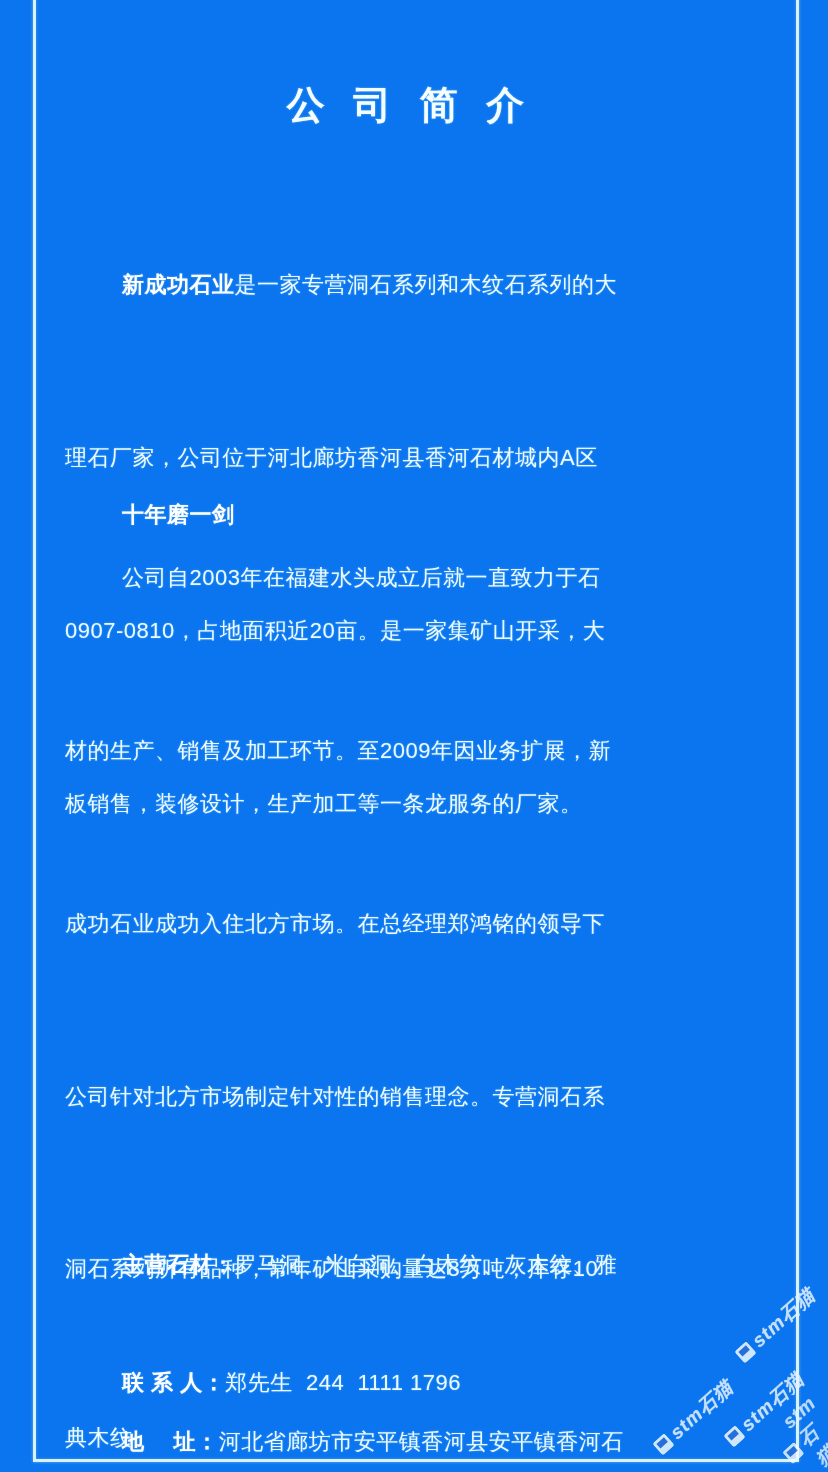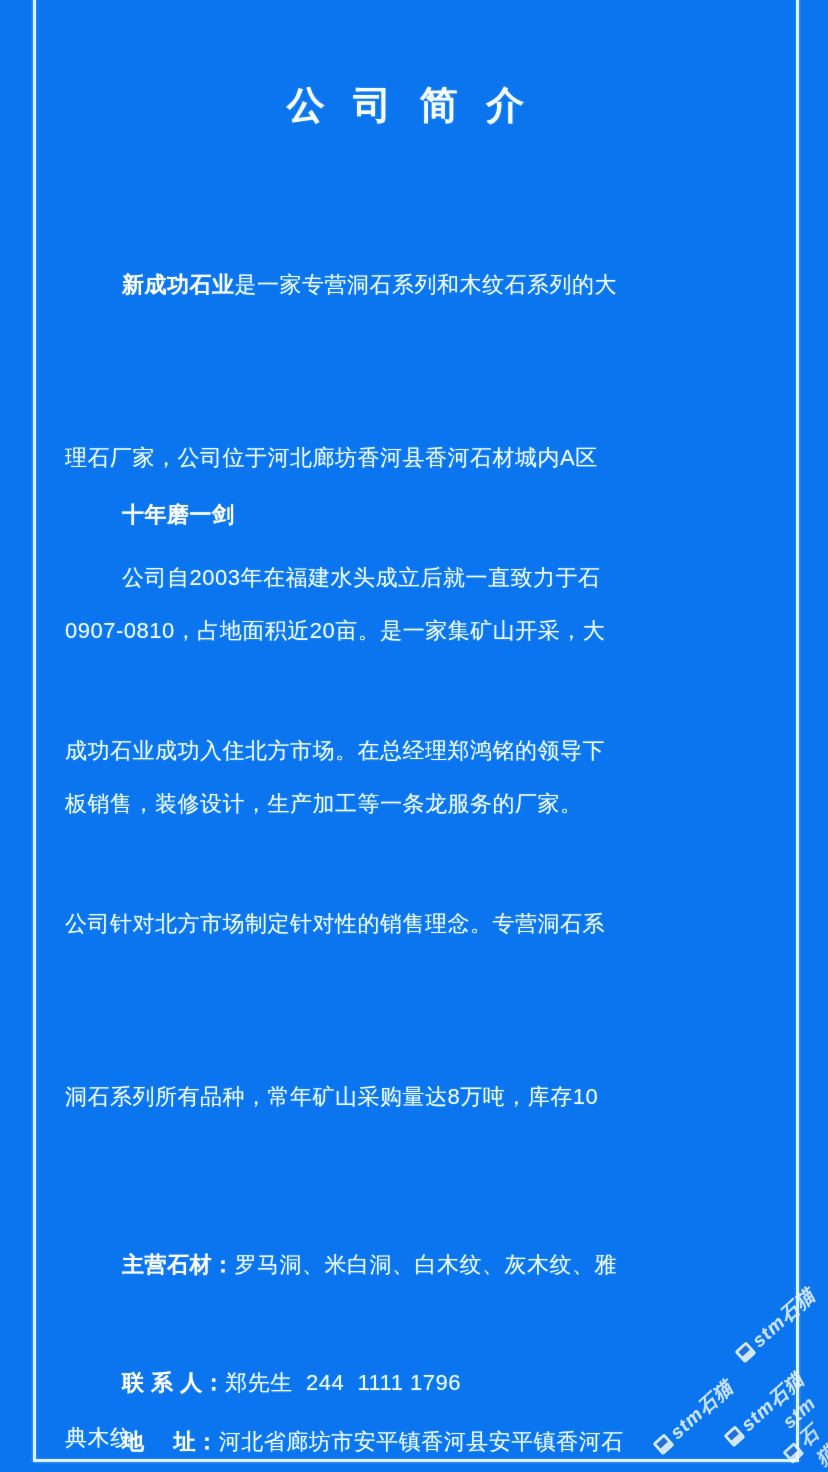--- a/index.html
+++ b/index.html
@@ -93,20 +93,21 @@
     <div class="line">0907-0810，占地面积近20亩。是一家集矿山开采，大</div>
     <div class="line">板销售，装修设计，生产加工等一条龙服务的厂家。</div>
   </div>
 
   <div class="textblock subhead">
     <div class="line ind">十年磨一剑</div>
   </div>
 
   <div class="textblock p-history">
     <div class="line ind">公司自2003年在福建水头成立后就一直致力于石</div>
+    <div class="line">材的生产、销售及加工环节。至2009年因业务扩展，新</div>
     <div class="line">成功石业成功入住北方市场。在总经理郑鸿铭的领导下</div>
     <div class="line">公司针对北方市场制定针对性的销售理念。专营洞石系</div>
     <div class="line">洞石系列所有品种，常年矿山采购量达8万吨，库存10</div>
     
     
     
     
     
     
   </div>

